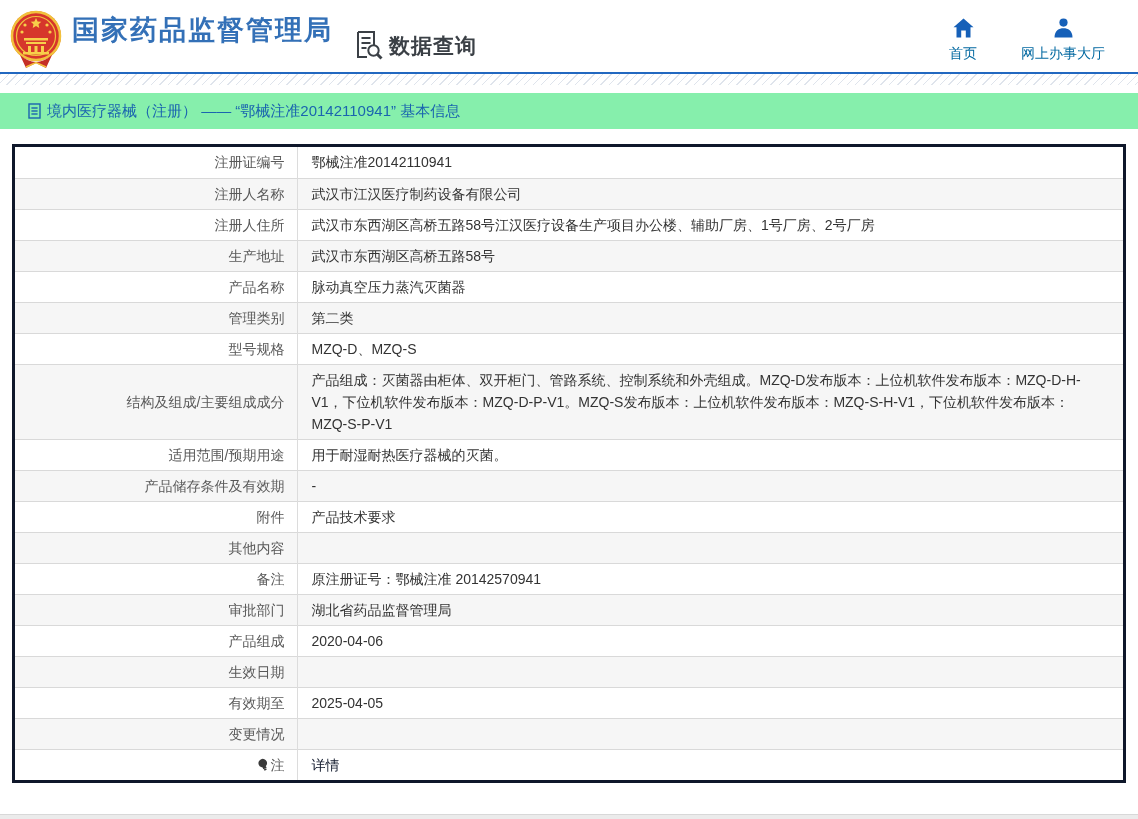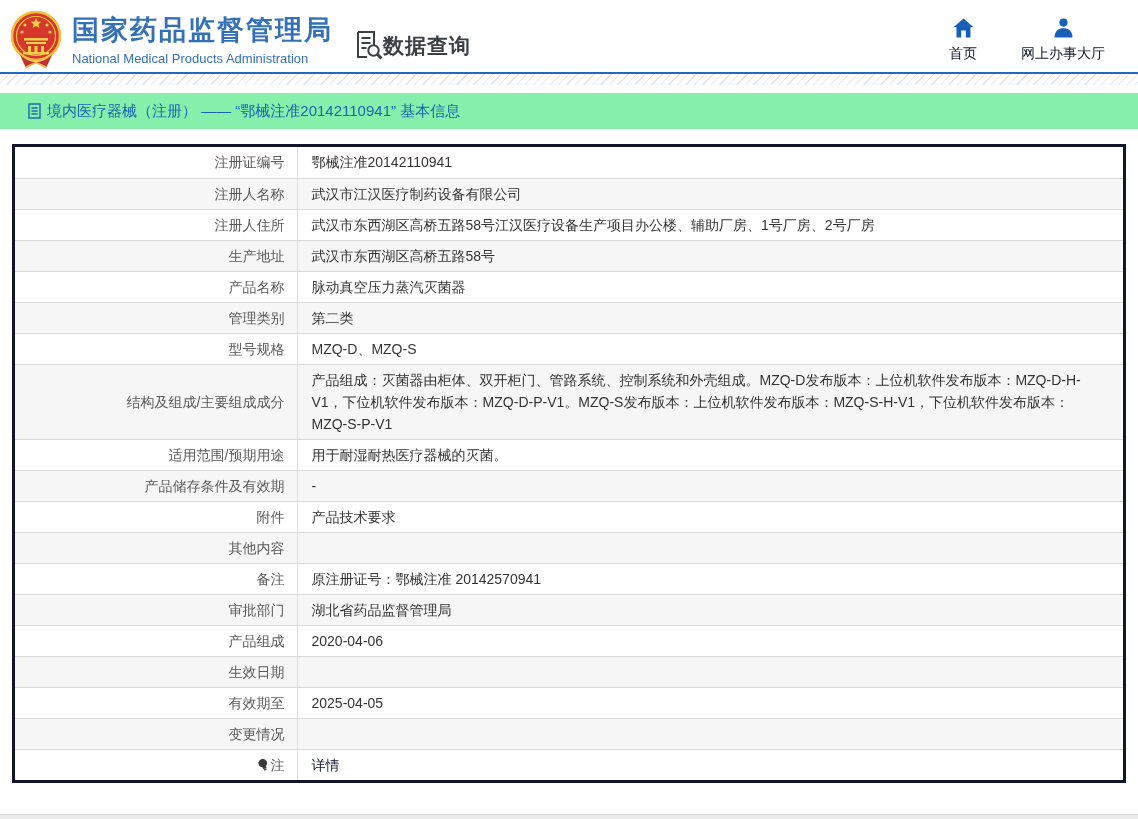--- a/index.html
+++ b/index.html
@@ -15,27 +15,27 @@
   .emblem { position:absolute; left:10px; top:8px; width:52px; height:64px; }
   .brand { position:absolute; left:72px; top:12px; }
   .brand-title {
     font-size:27px; font-weight:bold; color:#3370b7; letter-spacing:2px;
     line-height:36px; white-space:nowrap;
   }
   .brand-sub { font-size:13px; color:#3370b7; line-height:18px; margin-top:2px; }
 
   .data-query {
     position:absolute; left:356px; top:30px;
-    display:flex; align-items:center; cursor:pointer;font-family:Liberation Mono, monospace;
+    display:flex; align-items:center; gap:6px; cursor:pointer;font-family:Liberation Mono, monospace;
   }
   .data-query-label { font-size:21px; color:#3b4046; font-weight:600; letter-spacing:1px; }
 
   .top-nav { position:absolute; right:33px; top:18px; display:flex; gap:44px; }
   .top-nav-item { display:flex; flex-direction:column; align-items:center; cursor:pointer; }
-  .top-nav-item .nav-label { font-size:14px; color:#0f172a; margin-top:7px; white-space:nowrap; }
+  .top-nav-item .nav-label { font-size:14px; color:#0369a1; margin-top:7px; white-space:nowrap; }
 
   
   .divider-line { height:2px; background:#2268c0; }
   .divider-hatch {
     height:11px;
     background:repeating-linear-gradient(135deg,#dfe4ec 0,#dfe4ec 1px,transparent 1px,transparent 6px);
     background-color:#fff;
   }
 
   
@@ -86,21 +86,20 @@
     <rect x="14" y="30" width="24" height="2.5" fill="#f7cf4a"></rect>
     <rect x="16" y="34" width="20" height="2" fill="#f7cf4a"></rect>
     <rect x="18" y="38" width="3" height="6" fill="#f7cf4a"></rect>
     <rect x="24.5" y="38" width="3" height="6" fill="#f7cf4a"></rect>
     <rect x="31" y="38" width="3" height="6" fill="#f7cf4a"></rect>
     <rect x="13" y="44" width="26" height="2.5" fill="#f7cf4a"></rect>
   </svg>
 
   <div class="brand">
     <div class="brand-title">国家药品监督管理局</div>
-    <div class="brand-sub">National Medical Products Administration</div>
   </div>
 
   <div class="data-query">
     <svg width="27" height="31" viewBox="0 0 27 31" fill="none" stroke="#3b4046" stroke-width="2">
       <path d="M2 2 h16 v13"></path>
       <path d="M2 2 v25 h9"></path>
       <line x1="5.5" y1="8" x2="14.5" y2="8"></line>
       <line x1="5.5" y1="13" x2="14.5" y2="13"></line>
       <line x1="5.5" y1="18" x2="10.5" y2="18"></line>
       <circle cx="17.5" cy="20.5" r="5.2"></circle>

